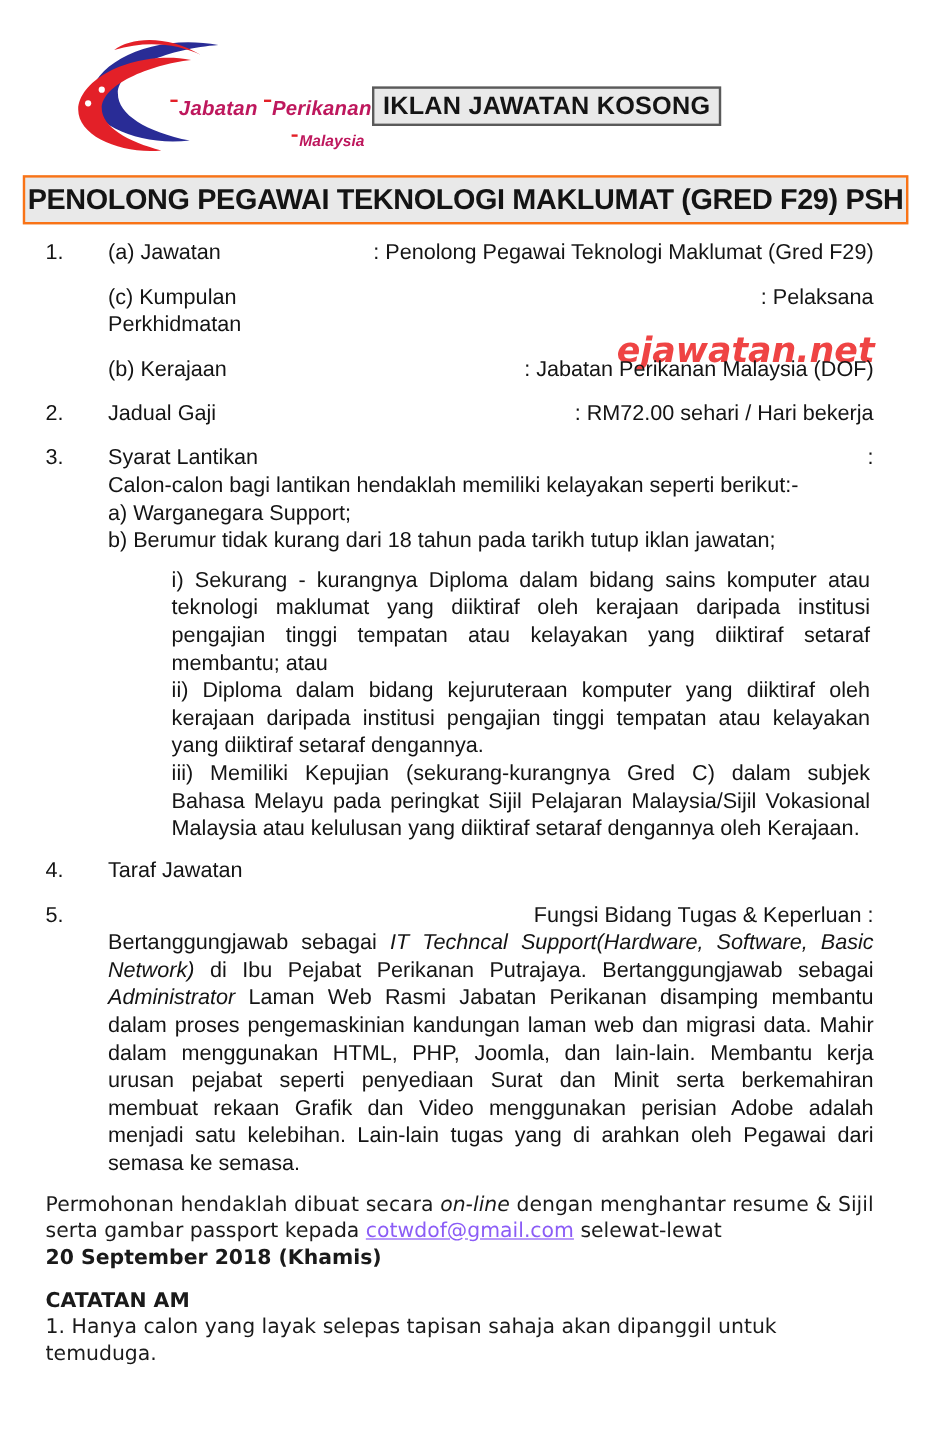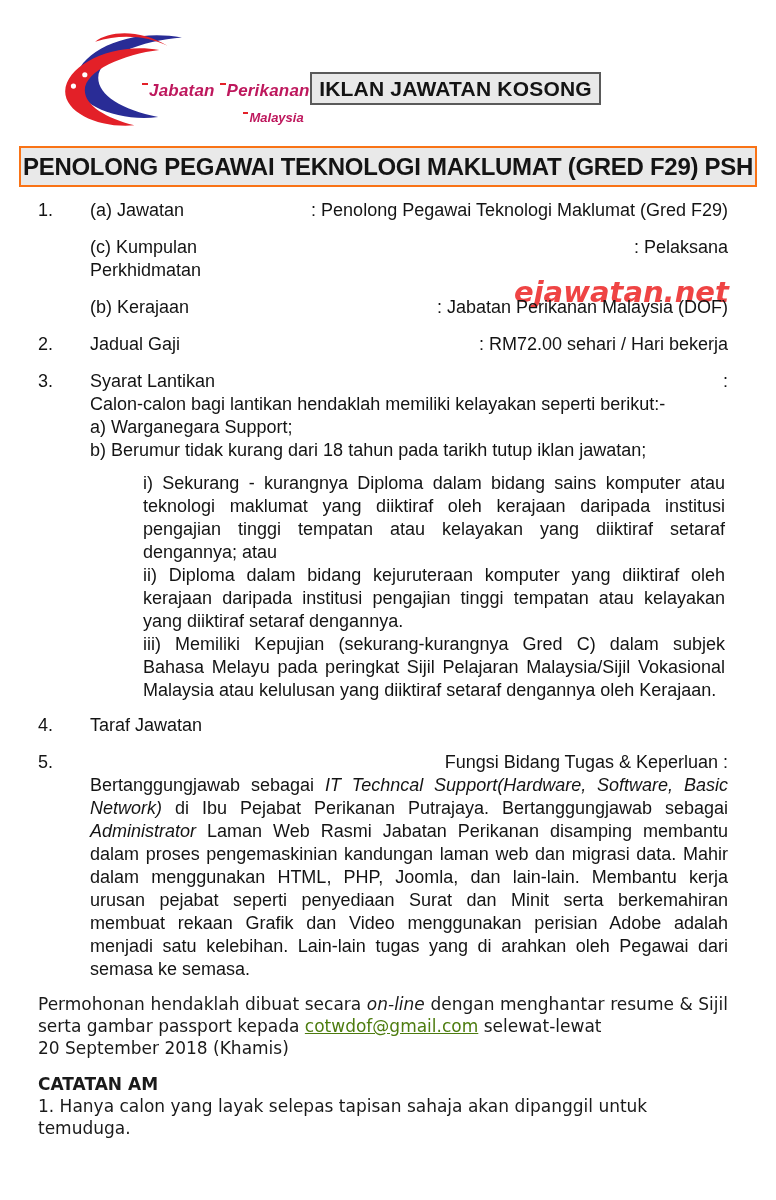--- a/index.html
+++ b/index.html
@@ -38,28 +38,28 @@
   .row .label { flex: 0 0 220px; }
   .row .value { flex: 1; text-align: right; }
   .tight { margin-bottom: 0; }
   .intro-line { margin-left: 52px; }
   .sub-block { margin-left: 105px; width: 582px; margin-top: 10px; text-align: justify; }
   .sub-block p { margin: 0; }
   .row4 { margin-top: 12px; }
   .row5 { margin-top: 14px; margin-bottom: 0; }
   .para5 { margin-left: 52px; width: 638px; text-align: justify; }
   .it { font-style: italic; }
-  a.link { color: #4d7c0f; text-decoration: underline; }
+  a.link { color: #8b5cf6; text-decoration: underline; }
 
   
   .bottom { margin-top: 12px; font-family: "DejaVu Sans", sans-serif; font-size: 17px;
             line-height: 22px; color: #1a1a1a; }
   .bottom h3 { margin: 0; font-size: 17px; line-height: 22px; font-weight: bold; }
   .cara-para { margin: 0; width: 690px; text-align: justify; }
-  .deadline { font-weight: normal; }
+  .deadline { font-weight: bold; }
   .catatan { margin-top: 14px; }
   .catatan p { margin: 0; max-width: 680px; }
 </style>
 </head>
 <body>
 
 <div class="page">
 
   <div class="logo">
     <svg width="155" height="100" viewBox="0 0 150 96">
@@ -111,21 +111,21 @@
 
     <div class="row tight">
       <div class="num">3.</div>
       <div class="label">Syarat Lantikan</div>
       <div class="value">:</div>
     </div>
     <div class="intro-line">Calon-calon bagi lantikan hendaklah memiliki kelayakan seperti berikut:-</div>
     <div class="intro-line">a) Warganegara Support;</div>
     <div class="intro-line">b) Berumur tidak kurang dari 18 tahun pada tarikh tutup iklan jawatan;</div>
     <div class="sub-block">
-      <p>i) Sekurang - kurangnya Diploma dalam bidang sains komputer atau teknologi maklumat yang diiktiraf oleh kerajaan daripada institusi pengajian tinggi tempatan atau kelayakan yang diiktiraf setaraf dengannya; atau</p>
+      <p>i) Sekurang - kurangnya Diploma dalam bidang sains komputer atau teknologi maklumat yang diiktiraf oleh kerajaan daripada institusi pengajian tinggi tempatan atau kelayakan yang diiktiraf setaraf membantu; atau</p>
       <p>ii) Diploma dalam bidang kejuruteraan komputer yang diiktiraf oleh kerajaan daripada institusi pengajian tinggi tempatan atau kelayakan yang diiktiraf setaraf dengannya.</p>
       <p>iii) Memiliki Kepujian (sekurang-kurangnya Gred C) dalam subjek Bahasa Melayu pada peringkat Sijil Pelajaran Malaysia/Sijil Vokasional Malaysia atau kelulusan yang diiktiraf setaraf dengannya oleh Kerajaan.</p>
     </div>
 
     <div class="row tight row4">
       <div class="num">4.</div>
       <div class="label">Taraf Jawatan</div>
     </div>
 
     <div class="row tight row5">

